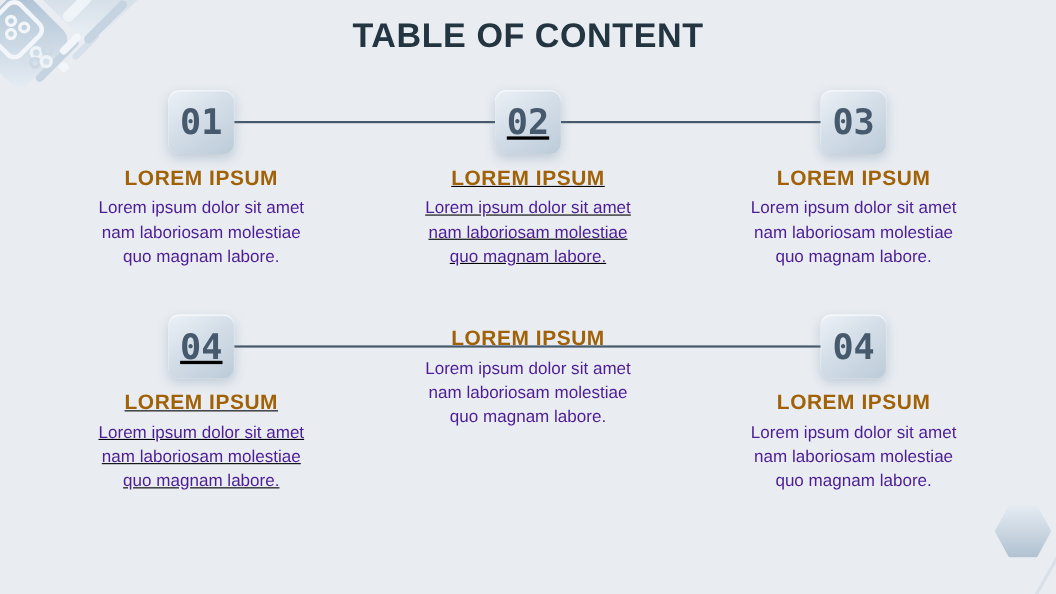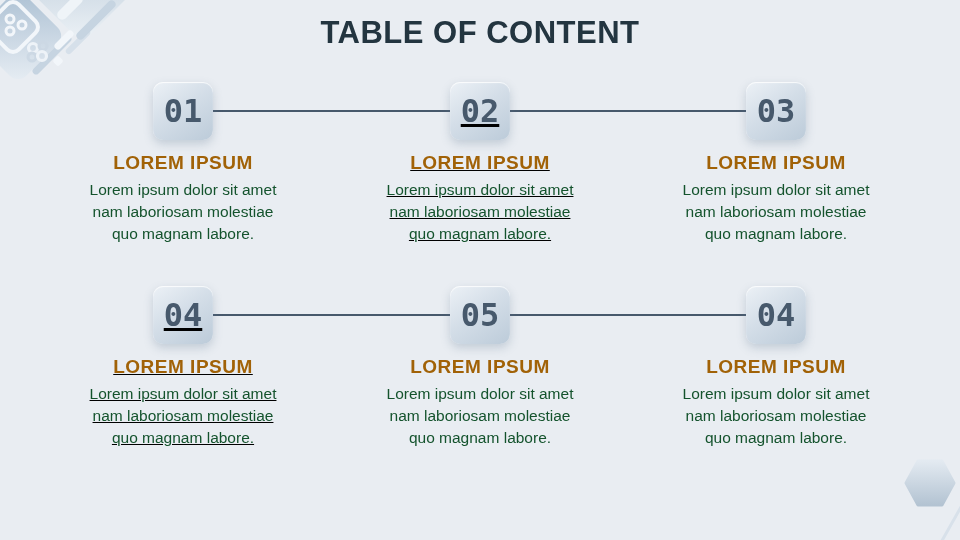--- a/index.html
+++ b/index.html
@@ -38,21 +38,21 @@
   .badge-num {
     font-family: "DejaVu Sans Mono", monospace;
     font-weight: 700; font-size: 32px; color: #47596c;
   }
   .item-heading {
     margin-top: 12px; font-size: 19px; font-weight: 700;
     letter-spacing: 0.5px; color: #a16207;
   }
   .item-body {
     margin-top: 5px; font-size: 15.5px; line-height: 22px;
-    color: #14532d; white-space: nowrap;
+    color: #4c1d95; white-space: nowrap;
   }
 </style>
 </head>
 <body>
 
 <div class="slide">
 
   <svg class="decor-tl" width="240" height="220" viewBox="0 0 240 220">
     <defs>
       <linearGradient id="gA" x1="0" y1="0" x2="1" y2="1">
@@ -162,23 +162,20 @@
     </div>
     <div class="item-heading">LOREM IPSUM</div>
     <div class="item-body">
       <div>Lorem ipsum dolor sit amet</div>
       <div>nam laboriosam molestiae</div>
       <div>quo magnam labore.</div>
     </div>
   </div>
 
   <div class="item" style="left:330px; top:286px;">
-    <div class="badge">
-      <span class="badge-num">05</span>
-    </div>
     <div class="item-heading">LOREM IPSUM</div>
     <div class="item-body">
       <div>Lorem ipsum dolor sit amet</div>
       <div>nam laboriosam molestiae</div>
       <div>quo magnam labore.</div>
     </div>
   </div>
 
   <div class="item" style="left:626px; top:286px;">
     <div class="badge">

